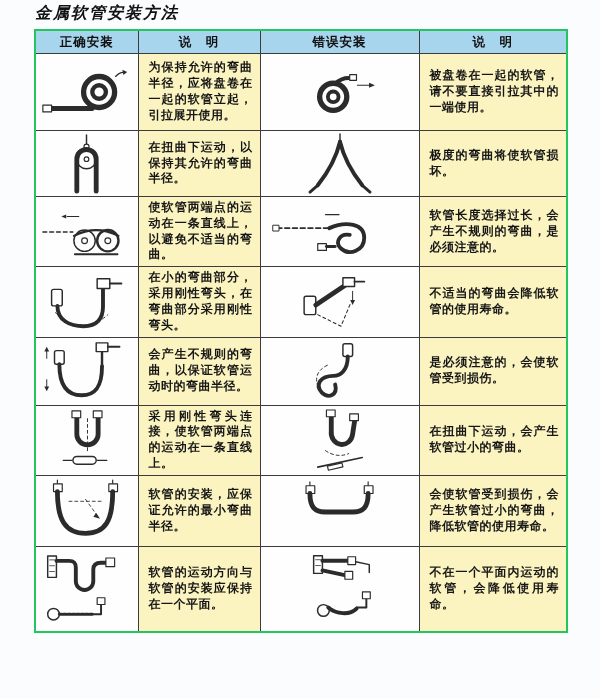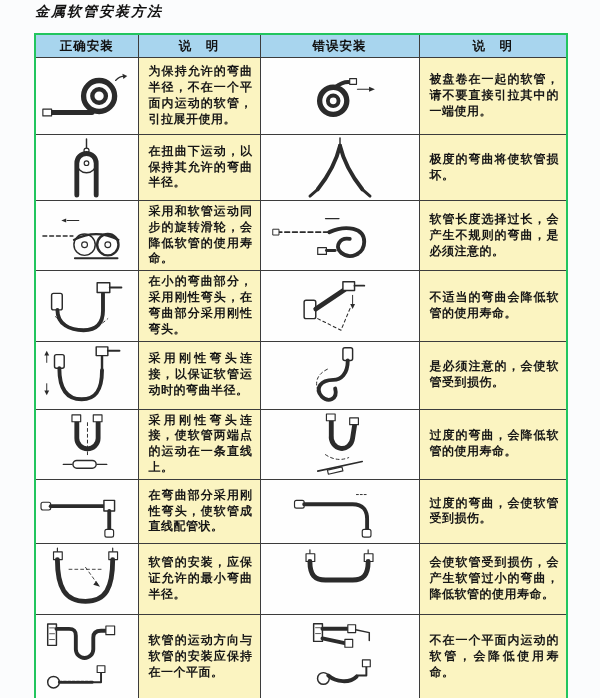--- a/index.html
+++ b/index.html
@@ -6,25 +6,25 @@
   body{
     width:600px;height:698px;
     background:var(--page-bg,#fbfcfd);
     font-family:"Liberation Sans",sans-serif;
     color:#161616;
     overflow:hidden;
   }
   .doc{position:relative;width:600px;height:698px;}
   .title{
     margin:0;
-    padding:3px 0 12px 35px;
+    padding:3px 0 5px 35px;
     font-family:Liberation Sans, sans-serif;
     font-style:italic;
     font-weight:bold;
-    font-size:14px;
+    font-size:16px;
     letter-spacing:2px;
     color:#111;
   }
   table.install{
     margin-left:34px;
     border-collapse:collapse;
     table-layout:fixed;
     width:532px;
     border:2px solid #22c55e;
     background:#bef264;
@@ -84,21 +84,21 @@
       <td class="img">
         <svg class="art" width="97" height="64" viewBox="0 0 100 66">
           <path d="M14 50 H56" stroke-width="5"></path>
           <rect class="fit" x="5" y="46.5" width="9" height="7" stroke-width="1.2"></rect>
           <circle cx="63" cy="33" r="16" stroke-width="5.5"></circle>
           <circle cx="63" cy="33" r="7" stroke-width="4.5"></circle>
           <path d="M80 17 q5 -5 9 -4" stroke-width="1.2"></path>
           <path class="solidhead" d="M87 10 l5 2.5 -4 3 z"></path>
         </svg>
       </td>
-      <td class="desc">为保持允许的弯曲半径，不在一个平面内运动的软管，引拉展开使用。</td>
+      <td class="desc">为保持允许的弯曲半径，应将盘卷在一起的软管立起，引拉展开使用。</td>
       <td class="img">
         <svg class="art" width="150" height="64" viewBox="0 0 150 66">
           <circle cx="68" cy="38" r="14" stroke-width="5.5"></circle>
           <circle cx="68" cy="38" r="5.5" stroke-width="4"></circle>
           <path d="M70 24 q9 -7 17 -5" stroke-width="4"></path>
           <rect class="fit" x="85" y="15" width="7" height="6" stroke-width="1.2"></rect>
           <path d="M93 26 H106" stroke-width="1.2"></path>
           <path class="solidhead" d="M105 23.5 l6 2.5 -6 2.5 z"></path>
         </svg>
       </td>
@@ -135,21 +135,21 @@
           <path class="solidhead" d="M29 14 l-5 2 5 2 z"></path>
           <path d="M5 32 H36" stroke-width="1.4" stroke-dasharray="4 3"></path>
           <circle cx="48" cy="41" r="11" stroke-width="1.5"></circle>
           <circle cx="48" cy="41" r="3" stroke-width="1.2"></circle>
           <circle cx="72" cy="41" r="11" stroke-width="2.5"></circle>
           <circle cx="72" cy="41" r="3" stroke-width="1.2"></circle>
           <path d="M37 36 Q60 24 83 36" stroke-width="2.2"></path>
           <path d="M38 55 H82" stroke-width="2"></path>
         </svg>
       </td>
-      <td class="desc">采用和软管运动同步的旋转滑轮，会降低软管的使用寿命。</td>
+      <td class="desc">使软管两端点的运动在一条直线上，以避免不适当的弯曲。</td>
       <td class="img">
         <svg class="art" width="150" height="62" viewBox="0 0 150 64">
           <path d="M60 14 h14" stroke-width="1.2"></path>
           <path d="M10 28 H64" stroke-width="1.6" stroke-dasharray="5 3"></path>
           <rect class="fit" x="6" y="25" width="6" height="6" stroke-width="1"></rect>
           <path d="M64 28 c18 -8 36 -4 36 10 c0 13 -15 19 -24 11 c-7 -6 -1 -16 9 -14" stroke-width="4"></path>
           <rect class="fit" x="52" y="44" width="9" height="7" stroke-width="1.2"></rect>
           <path d="M61 47 h9" stroke-width="3"></path>
         </svg>
       </td>
@@ -187,21 +187,21 @@
           <path d="M9 20 V12 M9 42 V50" stroke-width="1"></path>
           <path class="solidhead" d="M6.5 13 l2.5 -5 2.5 5 z"></path>
           <path class="solidhead" d="M6.5 49 l2.5 5 2.5 -5 z"></path>
           <rect class="fit" x="17" y="12" width="10" height="14" rx="2" stroke-width="1.5"></rect>
           <path d="M22 26 C22 48 30 58 45 58 C60 58 66 48 66 28" stroke-width="4"></path>
           <path d="M66 28 V13" stroke-width="2.5"></path>
           <rect class="fit" x="60" y="4" width="12" height="9" stroke-width="1.5"></rect>
           <path d="M72 8 h12" stroke-width="2"></path>
         </svg>
       </td>
-      <td class="desc">采用刚性弯头连接，以保证软管运动时的弯曲半径。</td>
+      <td class="desc">会产生不规则的弯曲，以保证软管运动时的弯曲半径。</td>
       <td class="img">
         <svg class="art" width="150" height="64" viewBox="0 0 150 66">
           <rect class="fit" x="78" y="5" width="10" height="13" rx="2" stroke-width="1.5"></rect>
           <path d="M83 18 C83 32 76 38 68 38 C55 38 49 47 56 55 C63 62 73 58 70 47" stroke-width="4"></path>
           <path d="M62 27 q-16 8 -9 24" stroke-width="1" stroke-dasharray="3 3"></path>
         </svg>
       </td>
       <td class="desc">是必须注意的，会使软管受到损伤。</td>
     </tr>
 
@@ -220,44 +220,23 @@
       <td class="img">
         <svg class="art" width="150" height="62" viewBox="0 0 150 64">
           <path d="M66 6 V23 a11 12 0 0 0 22 3 L90 13" stroke-width="5"></path>
           <rect class="fit" x="61" y="1" width="9" height="7" stroke-width="1.2"></rect>
           <rect class="fit" x="85" y="5" width="9" height="7" stroke-width="1.2"></rect>
           <path d="M60 43 q12 8 24 3" stroke-width="1" stroke-dasharray="3 3"></path>
           <path d="M52 60 L98 50" stroke-width="1.6"></path>
           <path class="fit" d="M62 59 l15 -3.4 1 4.2 -15 3.4 z" stroke-width="1.2"></path>
         </svg>
       </td>
-      <td class="desc">过度的弯曲，会降低软管的使用寿命。</td>
-    </tr>
-
-    <tr style="height:64px">
-      <td class="img">
-        <svg class="art" width="97" height="60" viewBox="0 0 100 62">
-          <rect class="fit" x="3" y="22" width="10" height="8" rx="2" stroke-width="1.2"></rect>
-          <path d="M13 26 H70" stroke-width="4"></path>
-          <rect class="fit" x="68" y="20" width="11" height="11" stroke-width="1.5"></rect>
-          <path d="M73.5 31 V50" stroke-width="4"></path>
-          <rect class="fit" x="69" y="50" width="9" height="8" rx="2" stroke-width="1.2"></rect>
-        </svg>
-      </td>
-      <td class="desc">在弯曲部分采用刚性弯头，使软管成直线配管状。</td>
-      <td class="img">
-        <svg class="art" width="150" height="60" viewBox="0 0 150 62">
-          <rect class="fit" x="28" y="20" width="10" height="8" rx="2" stroke-width="1.2"></rect>
-          <path d="M38 24 H88 c11 0 15 7 15 15 V50" stroke-width="4"></path>
-          <rect class="fit" x="98" y="50" width="9" height="8" rx="2" stroke-width="1.2"></rect>
-          <path d="M92 14 h10" stroke-width="1" stroke-dasharray="2 2"></path>
-        </svg>
-      </td>
-      <td class="desc">过度的弯曲，会使软管受到损伤。</td>
-    </tr>
+      <td class="desc">在扭曲下运动，会产生软管过小的弯曲。</td>
+    </tr>
+
 
     <tr style="height:71px">
       <td class="img">
         <svg class="art" width="97" height="66" viewBox="0 0 100 68">
           <path d="M20 2 V6 M77 2 V6" stroke-width="1.2"></path>
           <rect class="fit" x="16" y="6" width="9" height="8" stroke-width="1.2"></rect>
           <rect class="fit" x="73" y="6" width="9" height="8" stroke-width="1.2"></rect>
           <path d="M20 14 C20 43 28 57 49 57 C70 57 77 43 77 14" stroke-width="5"></path>
           <path d="M32 24 H66" stroke-width="0.9" stroke-dasharray="3 3"></path>
           <path d="M49 22 L62 40" stroke-width="0.9" stroke-dasharray="3 3"></path>

